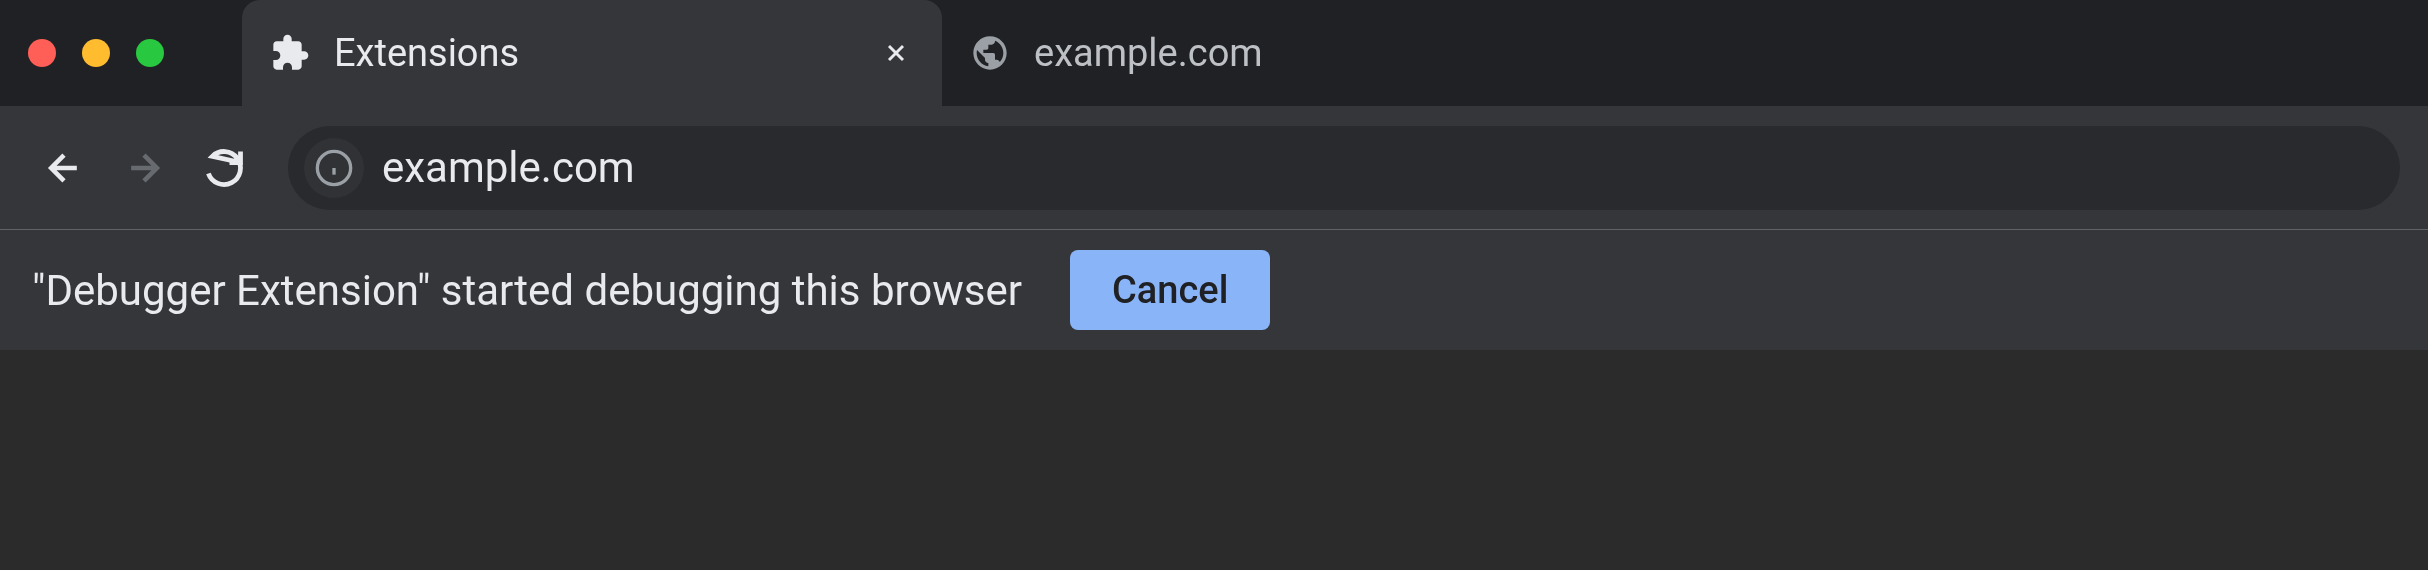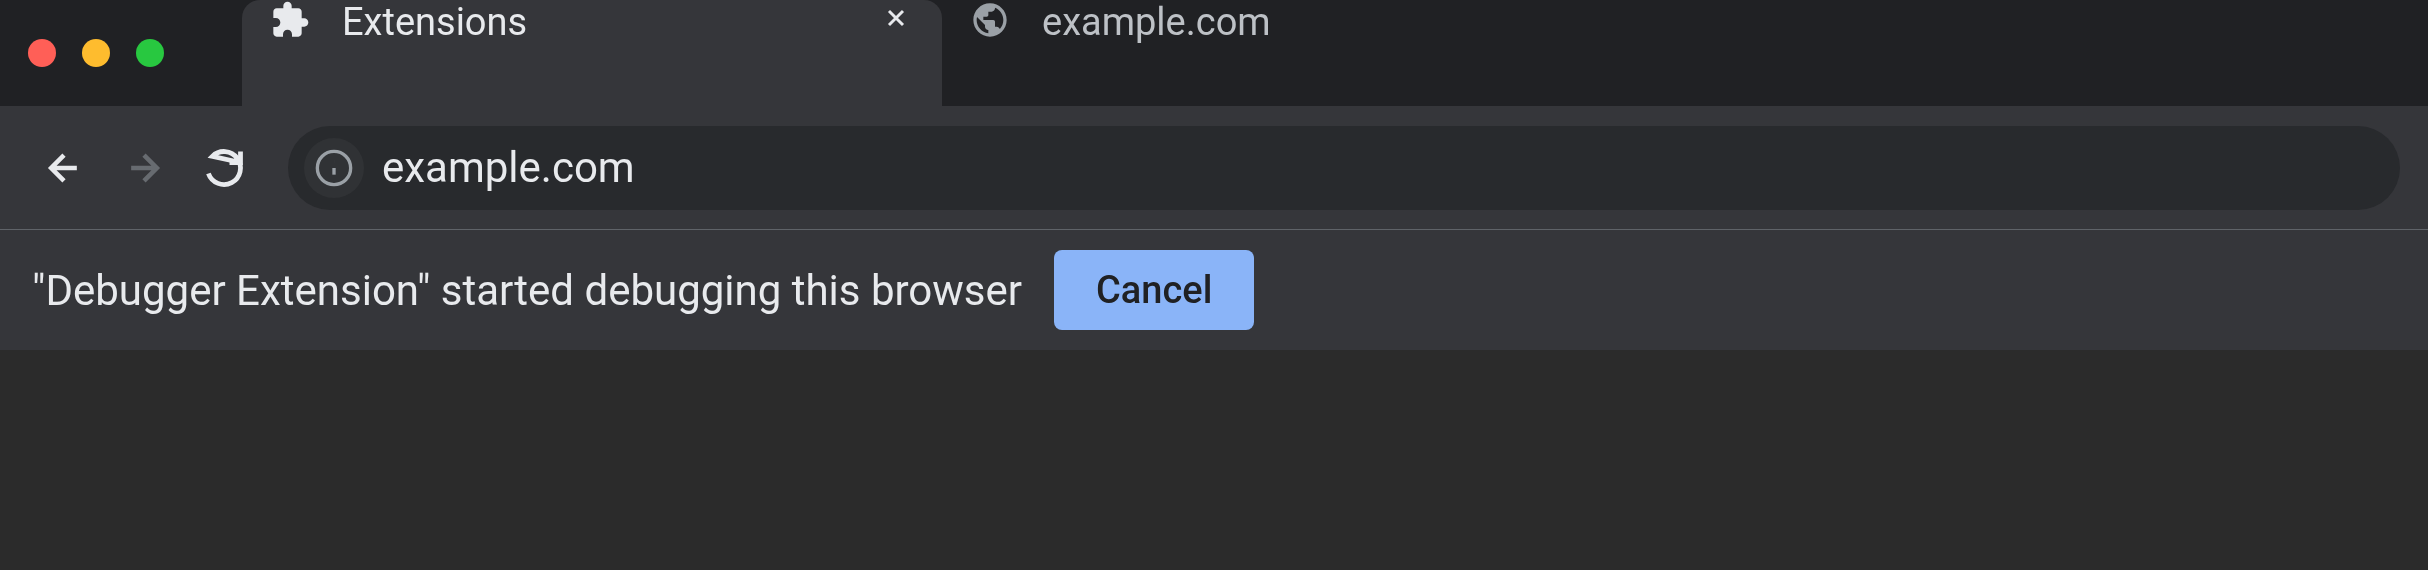--- a/index.html
+++ b/index.html
@@ -39,26 +39,25 @@
       height: 28px;
       border-radius: 50%;
     }
 
     .traffic-light.red { background: #ff5f57; }
     .traffic-light.yellow { background: #febc2e; }
     .traffic-light.green { background: #28c840; }
 
     .tab {
       display: flex;
-      align-items: flex-start;
+      align-items: center;
       height: 100%;
       padding: 0 28px;
       position: relative;
       font-size: 38px;
-      gap: 8px;
     }
 
     .tab.active {
       background: #35363a;
       border-top-left-radius: 18px;
       border-top-right-radius: 18px;
       flex: 0 0 700px;
     }
 
     .tab.inactive {
@@ -181,21 +180,21 @@
       background: #35363a;
       padding: 0 32px;
       font-size: 42px;
     }
 
     .infobar-text {
       color: #e8eaed;
     }
 
     .infobar-button {
-      margin-left: 32px;
+      margin-left: 48px;
       background: #8ab4f8;
       color: #202124;
       border: none;
       padding: 18px 42px;
       font-size: 38px;
       font-weight: 500;
       border-radius: 8px;
       font-family: inherit;
     }
   </style>

